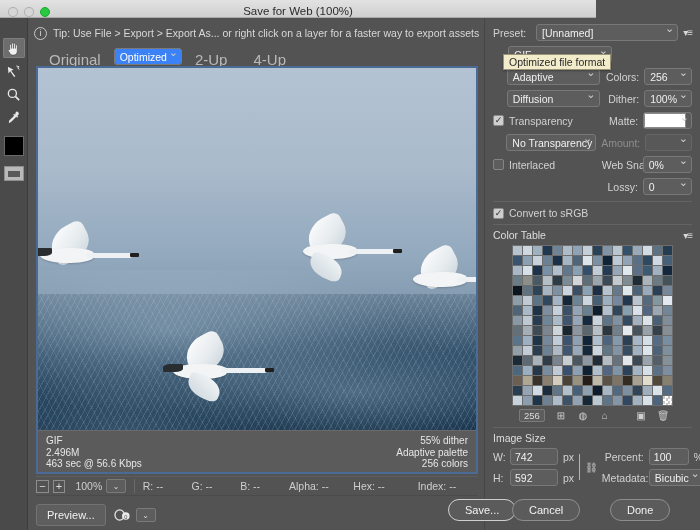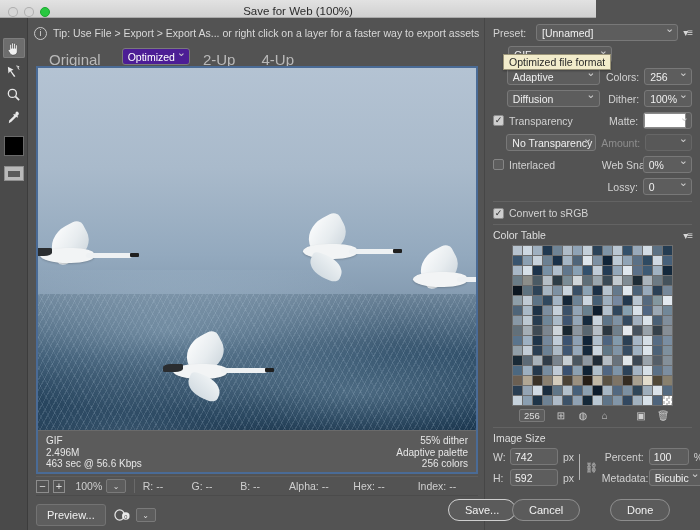--- a/index.html
+++ b/index.html
@@ -85,21 +85,21 @@
   }
 
   .tabs {
     display: flex; margin: 2px 0 0 8px; height: 18px;
   }
   .tab {
     padding: 2px 12px; font-size: 15px; color: #b9b9b9;
     border: 1px solid transparent; border-bottom: none;
     border-radius: 3px 3px 0 0;
   }
-  .tab.sel { background: #4c1d95; color: #ffffff; border-color: #7a7a7a; margin-left: 8px; }
+  .tab.sel { background: #3b82f6; color: #ffffff; border-color: #7a7a7a; }
 
   .canvas-wrap {
     margin: 0 6px 0 8px; flex: 1 1 auto;
     border: 2px solid #4a6b96; background: #2e3c4a;
     position: relative; overflow: hidden;
   }
 
   
   .photo { position: absolute; inset: 0; overflow: hidden; }
   .sky {

